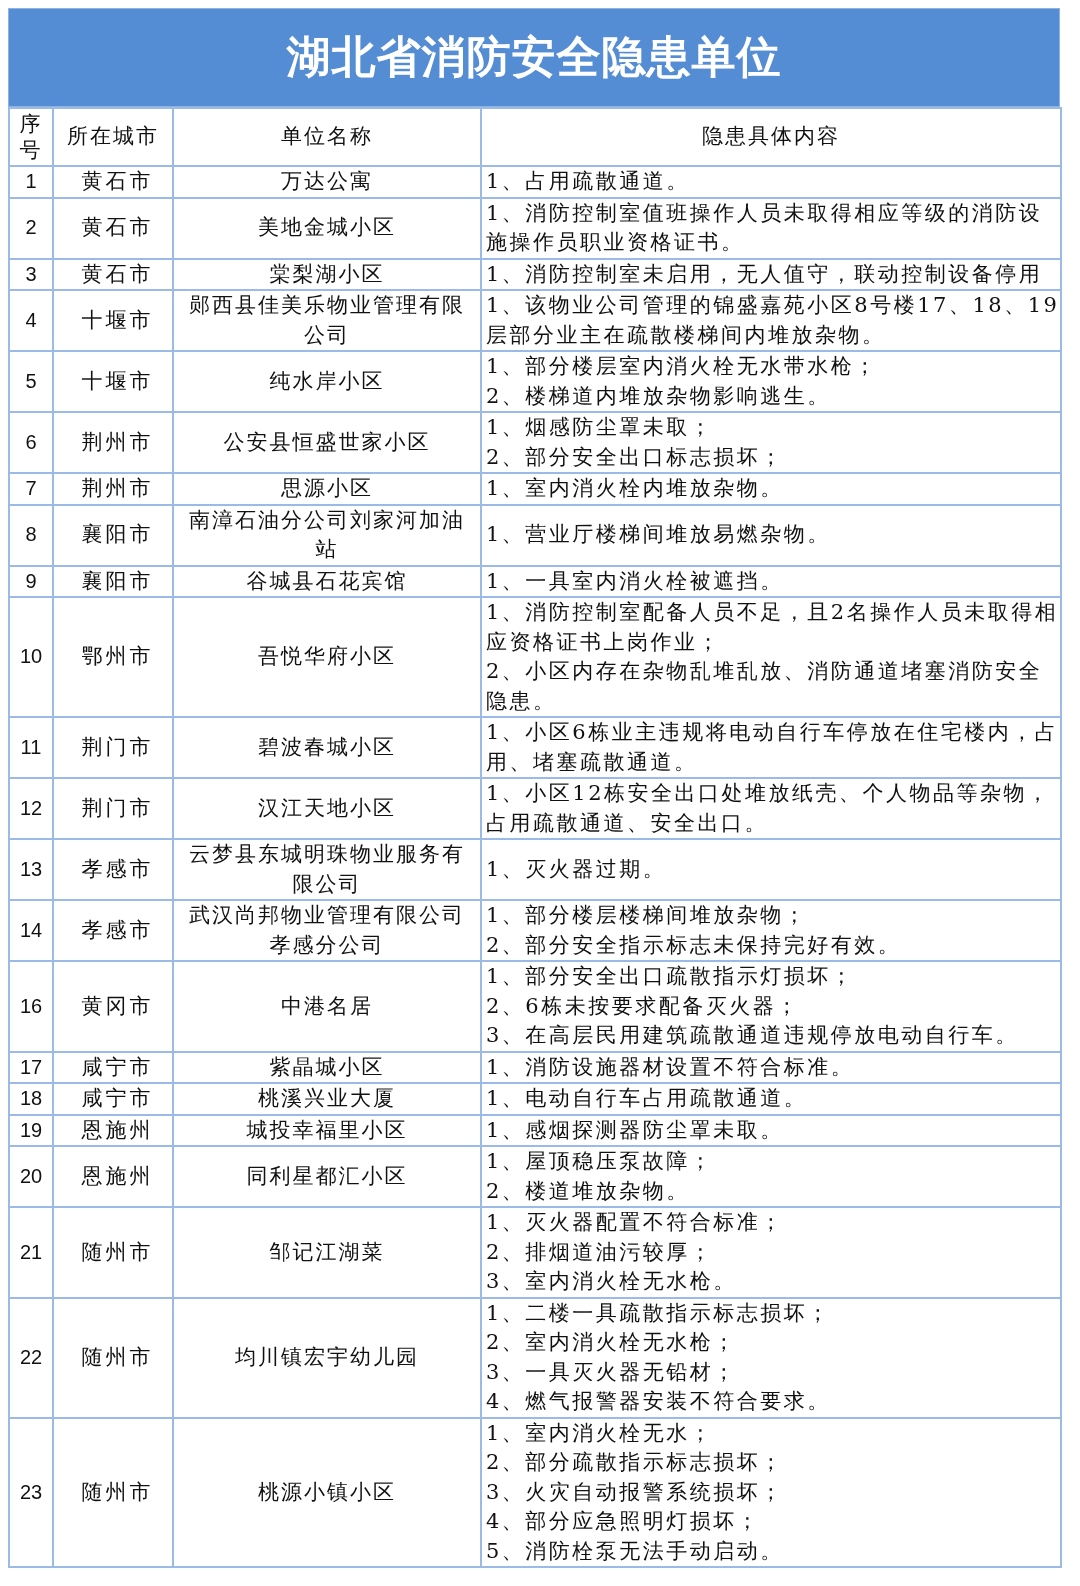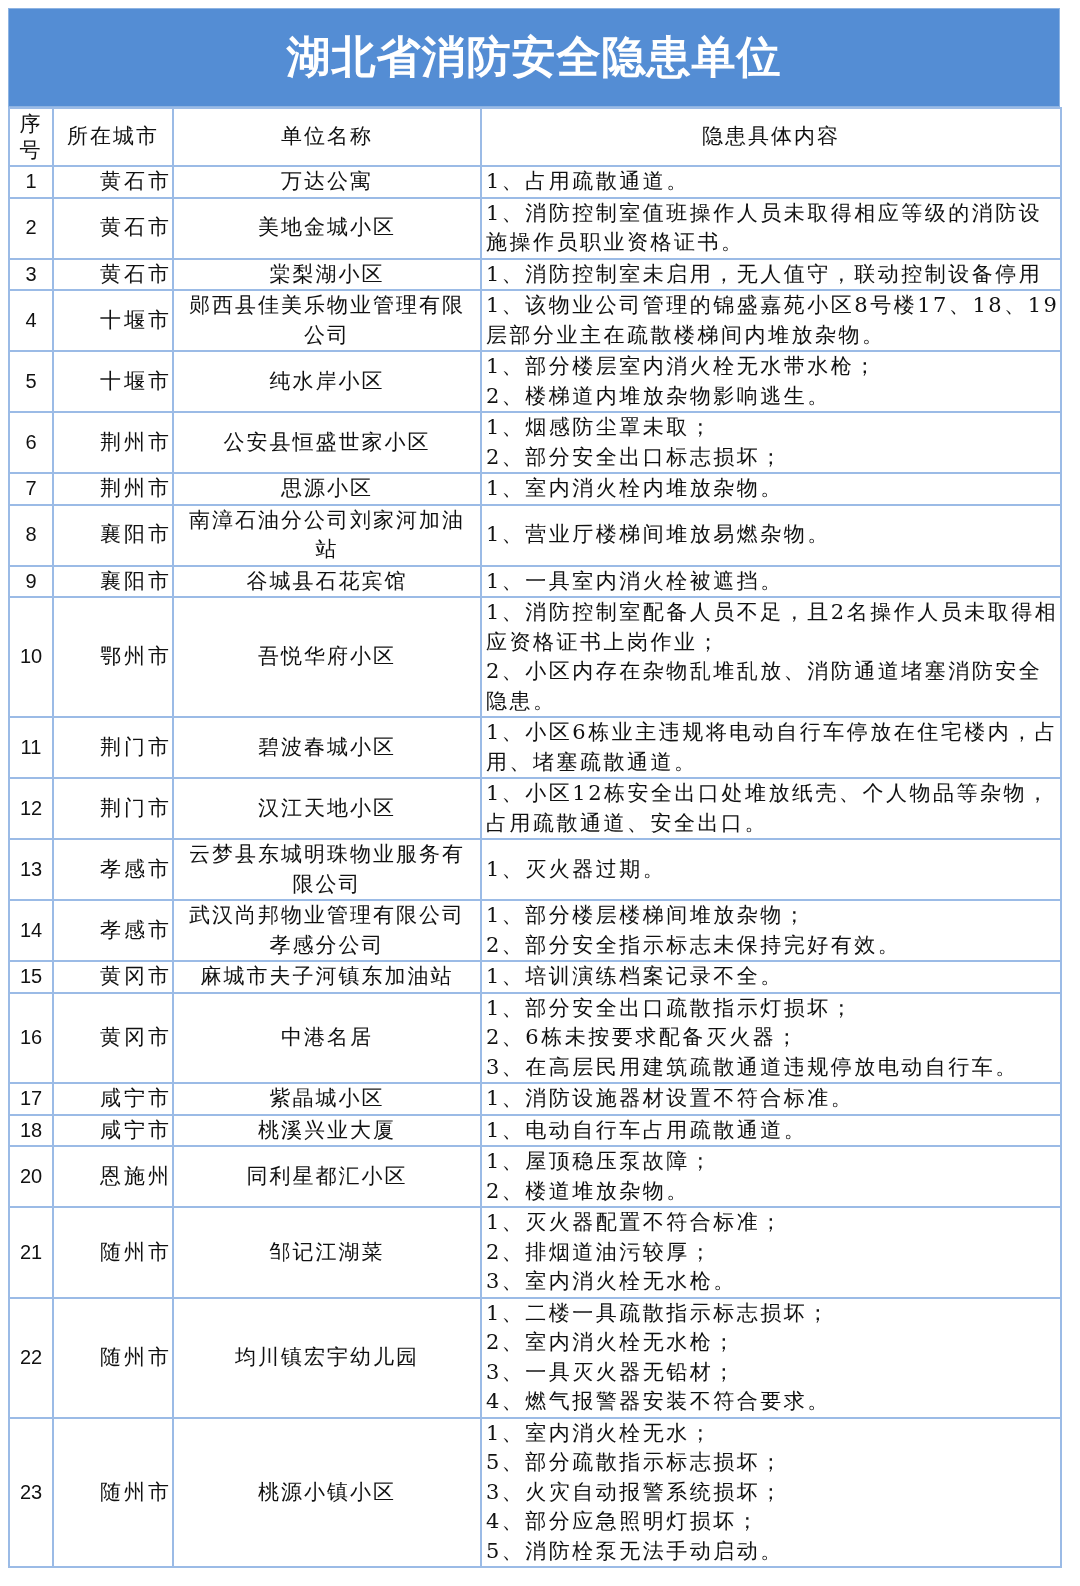--- a/index.html
+++ b/index.html
@@ -11,21 +11,21 @@
     .title-bar h1 { margin: 0; color: #ffffff; font-family: Liberation Mono, monospace;
                     font-weight: bold; font-size: 44px; letter-spacing: 1px; }
     table { border-collapse: collapse; width: 1052px; table-layout: fixed; }
     td, th { border: 2px solid #9bbbe6; padding: 0; font-weight: normal; font-size: 21px; line-height: 29.5px; }
     th { height: 56px; letter-spacing: 2px; }
     col.c-idx { width: 44px; }
     col.c-city { width: 120px; }
     col.c-unit { width: 308px; }
     col.c-issue { width: 580px; }
     .idx { text-align: center; font-family: "Liberation Sans", sans-serif; font-size: 20px; }
-    .city { text-align: right; letter-spacing: 3px; padding-left: 9px; }
+    .city { text-align: center; letter-spacing: 3px; padding-left: 9px; }
     .unit { text-align: center; letter-spacing: 2px; padding: 0 6px; }
     .issue { text-align: left; padding-left: 4px; letter-spacing: 2.5px; margin-top: 16px; }
     .issue div { white-space: normal; }
     .hdr-idx { line-height: 26px; font-size: 21px; margin-top: 8px; }
   </style>
 </head>
 <body>
 
 <div class="sheet">
   <div class="title-bar">
@@ -156,28 +156,20 @@
         </tr>
         <tr style="height: 60px; border-radius: 13px;">
           <td class="idx">14</td>
           <td class="city">孝感市</td>
           <td class="unit">武汉尚邦物业管理有限公司孝感分公司</td>
           <td class="issue">
             <div>1、部分楼层楼梯间堆放杂物；</div>
             <div>2、部分安全指示标志未保持完好有效。</div>
           </td>
         </tr>
-        <tr style="height: 29px;">
-          <td class="idx">15</td>
-          <td class="city">黄冈市</td>
-          <td class="unit">麻城市夫子河镇东加油站</td>
-          <td class="issue">
-            <div>1、培训演练档案记录不全。</div>
-          </td>
-        </tr>
         <tr style="height: 89px;">
           <td class="idx">16</td>
           <td class="city">黄冈市</td>
           <td class="unit">中港名居</td>
           <td class="issue">
             <div>1、部分安全出口疏散指示灯损坏；</div>
             <div>2、6栋未按要求配备灭火器；</div>
             <div>3、在高层民用建筑疏散通道违规停放电动自行车。</div>
           </td>
         </tr>
@@ -190,20 +182,28 @@
           </td>
         </tr>
         <tr style="height: 29px;">
           <td class="idx">18</td>
           <td class="city">咸宁市</td>
           <td class="unit">桃溪兴业大厦</td>
           <td class="issue">
             <div>1、电动自行车占用疏散通道。</div>
           </td>
         </tr>
+        <tr style="height: 30px;">
+          <td class="idx">19</td>
+          <td class="city">恩施州</td>
+          <td class="unit">城投幸福里小区</td>
+          <td class="issue">
+            <div>1、感烟探测器防尘罩未取。</div>
+          </td>
+        </tr>
         <tr style="height: 59px; border-radius: 13px;">
           <td class="idx">20</td>
           <td class="city">恩施州</td>
           <td class="unit">同利星都汇小区</td>
           <td class="issue">
             <div>1、屋顶稳压泵故障；</div>
             <div>2、楼道堆放杂物。</div>
           </td>
         </tr>
         <tr style="height: 89px;">
@@ -226,21 +226,21 @@
             <div>3、一具灭火器无铅材；</div>
             <div>4、燃气报警器安装不符合要求。</div>
           </td>
         </tr>
         <tr style="height: 148px;">
           <td class="idx">23</td>
           <td class="city">随州市</td>
           <td class="unit">桃源小镇小区</td>
           <td class="issue">
             <div>1、室内消火栓无水；</div>
-            <div>5、部分疏散指示标志损坏；</div>
+            <div>2、部分疏散指示标志损坏；</div>
             <div>3、火灾自动报警系统损坏；</div>
             <div>4、部分应急照明灯损坏；</div>
             <div>5、消防栓泵无法手动启动。</div>
           </td>
         </tr>
       </tbody>
   </table>
 </div>
 
 </body></html>

